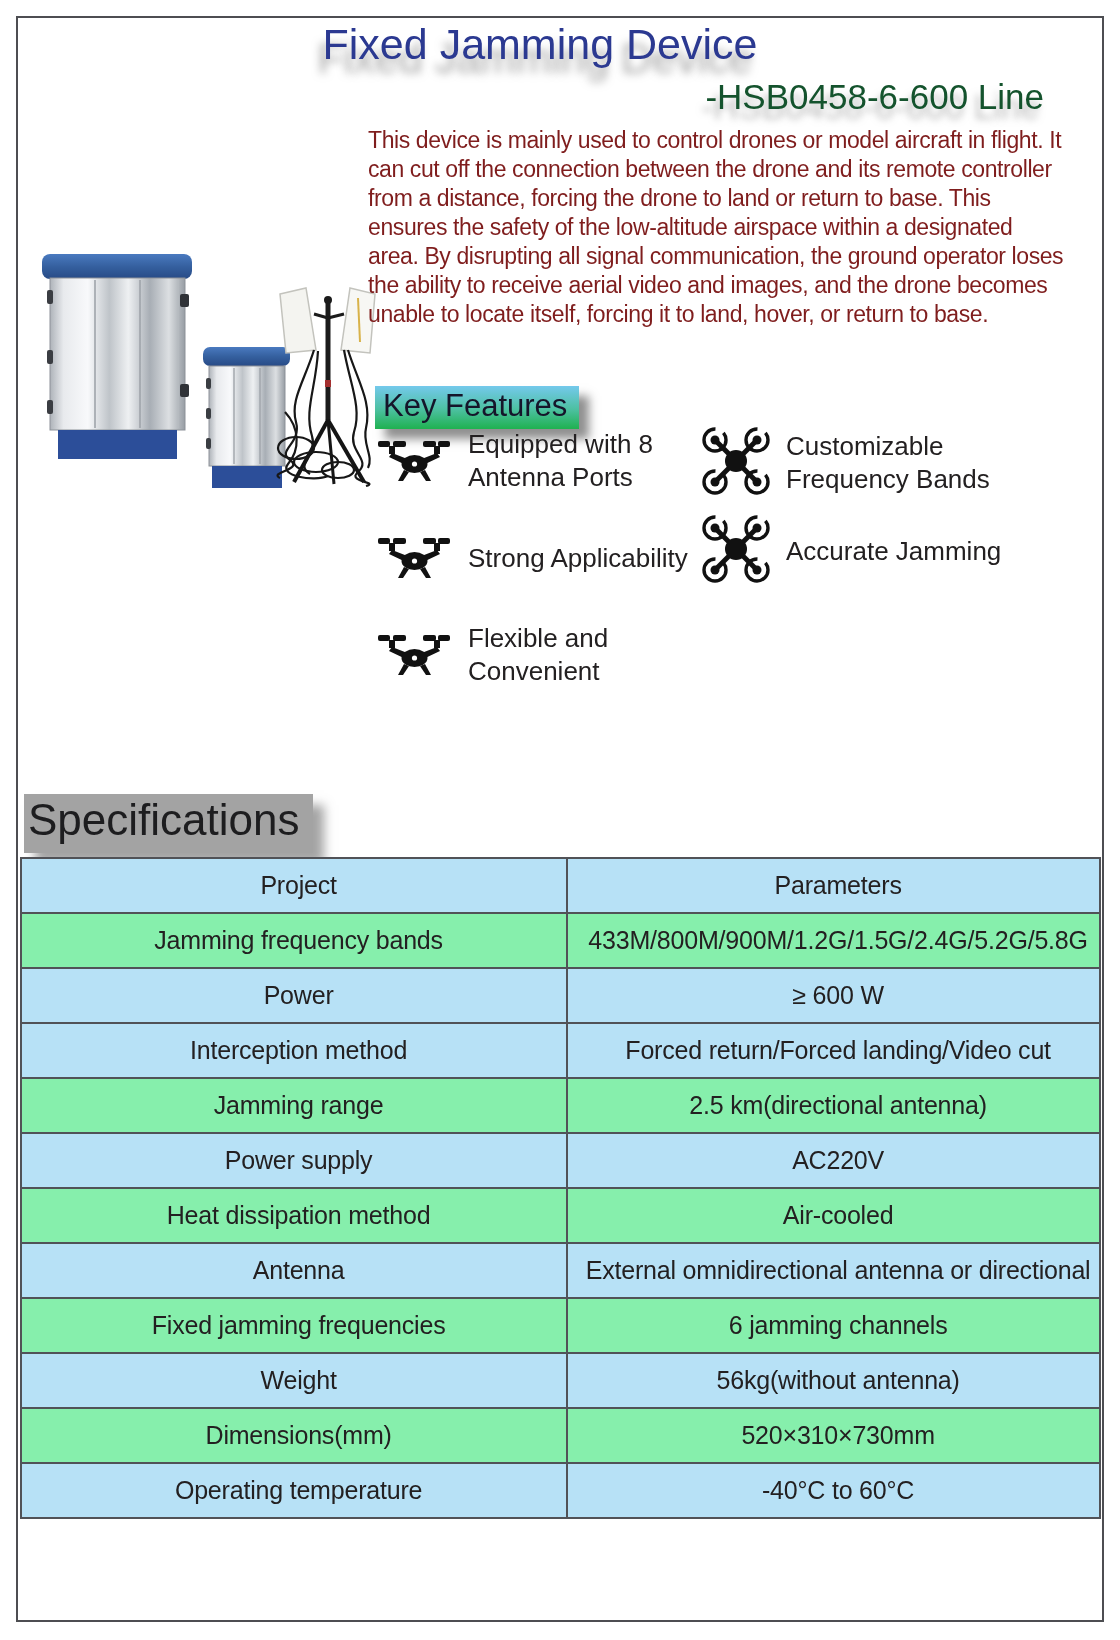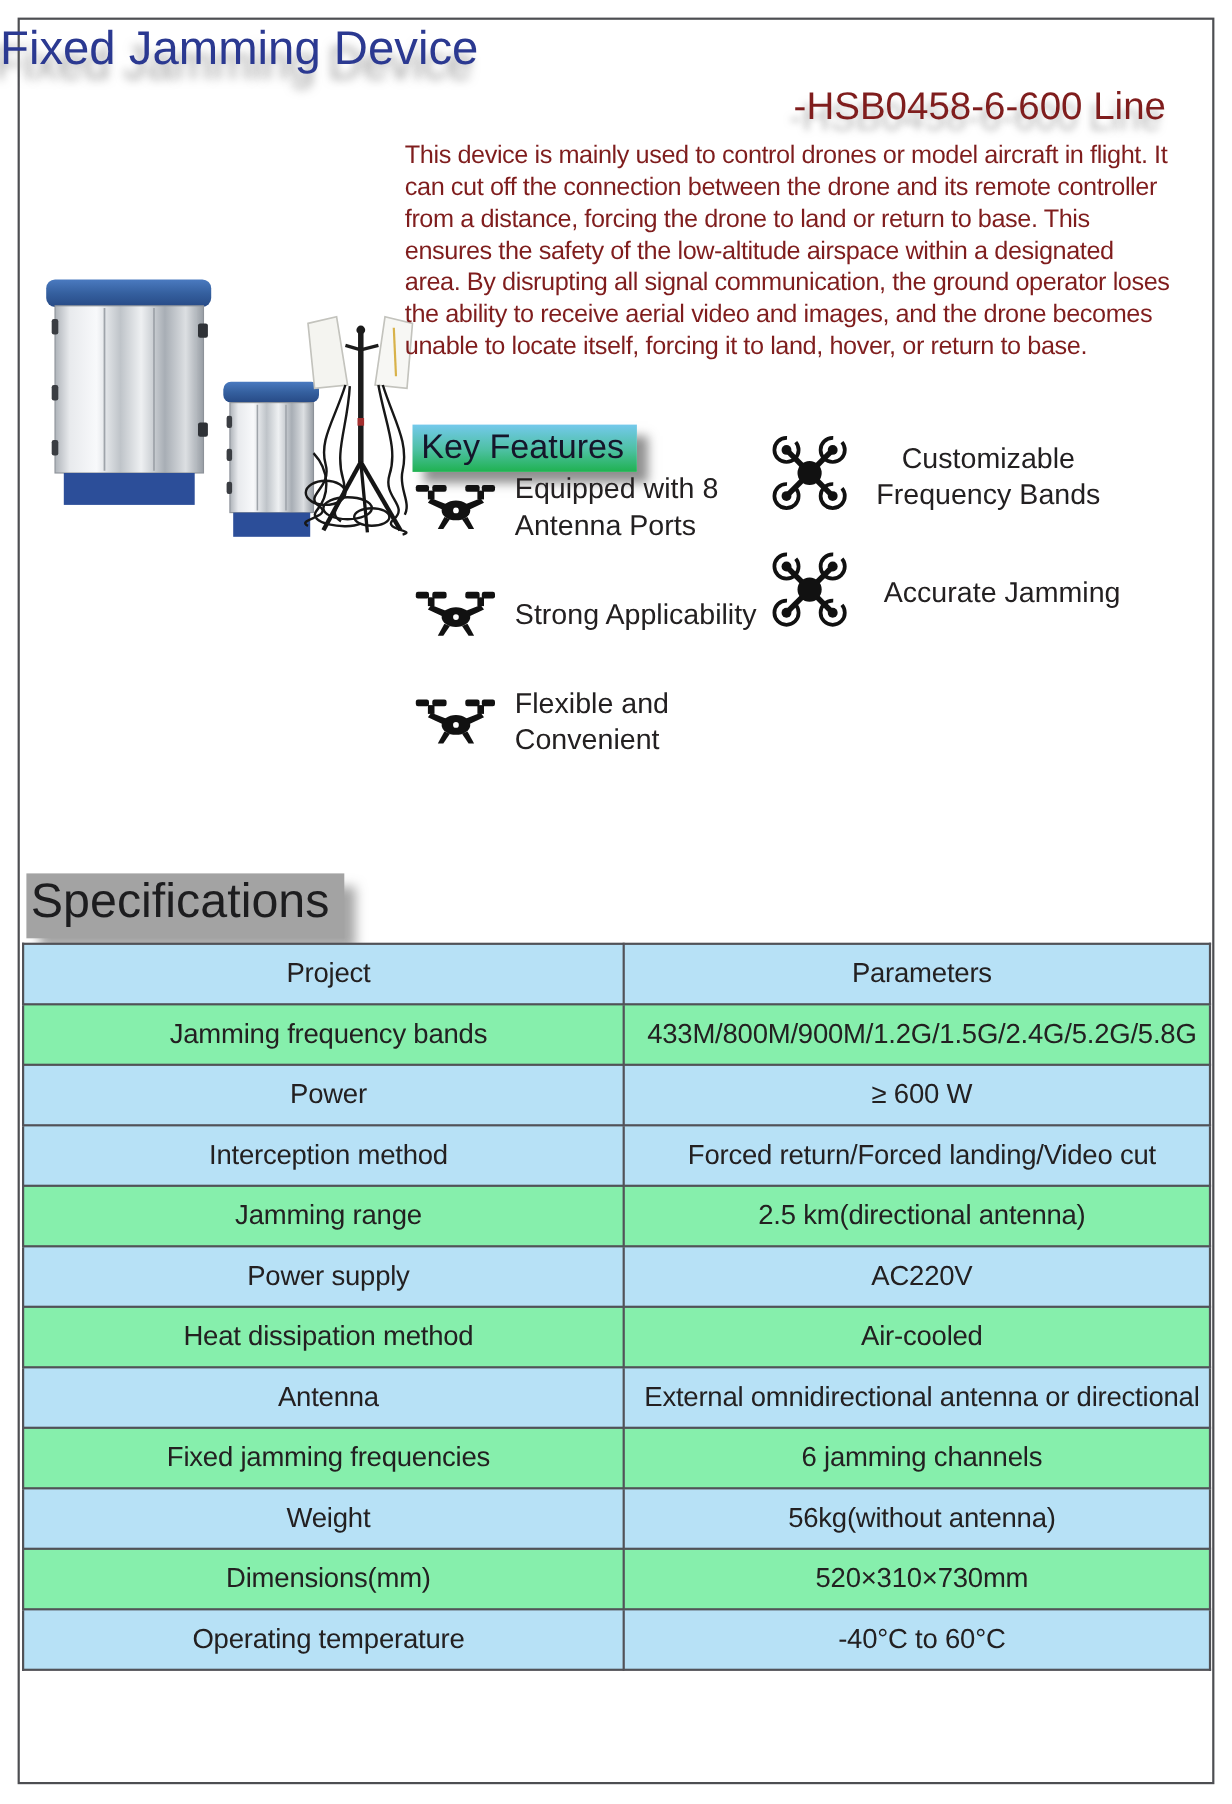--- a/index.html
+++ b/index.html
@@ -2,37 +2,37 @@
 <html><head>
 <meta charset="utf-8">
 <style>
   html,body{margin:0;padding:0;background:#ffffff;}
   body{width:1120px;height:1640px;position:relative;overflow:hidden;
        font-family:"Liberation Sans","DejaVu Sans",sans-serif;color:#231f20;}
 
   .page-border{position:absolute;left:16px;top:16px;width:1084px;height:1602px;
                border:2px solid #4d4e52;background:#ffffff;}
 
-  .title{position:absolute;left:0;top:20px;width:1080px;text-align:left;
+  .title{position:absolute;left:0;top:20px;width:1080px;text-align:center;
          font-size:43px;color:#2b3991;letter-spacing:0px;
          text-shadow:-5px 14px 9px rgba(115,115,115,0.65);}
-  .subtitle{position:absolute;top:77px;right:60px;font-size:35px;color:#7f1d1d;
+  .subtitle{position:absolute;top:77px;right:76px;font-size:35px;color:#14532d;
             text-shadow:-4px 10px 7px rgba(130,130,130,0.55);}
 
   .intro{position:absolute;left:368px;top:126px;width:700px;
          font-size:23px;line-height:29px;letter-spacing:-0.4px;color:#7f1d1d;}
 
   .kf-heading{position:absolute;left:375px;top:386px;
               font-size:31px;color:#15152a;padding:2px 12px 5px 8px;
               background:linear-gradient(180deg,#74c9ec 0%,#4cc0a0 55%,#1fb150 100%);
               box-shadow:10px 10px 9px rgba(85,85,85,0.65);}
 
   .features-col{position:absolute;display:flex;flex-direction:column;}
   .features-col.left{left:376px;top:428px;gap:36px;}
-  .features-col.right{left:700px;top:394px;gap:29px;text-align:center;}
+  .features-col.right{left:700px;top:425px;gap:12px;}
   .feature{display:flex;align-items:center;gap:14px;}
   .feature .label{font-size:26px;line-height:33px;color:#232021;}
 
   .spec-heading{position:absolute;left:24px;top:794px;
                 font-size:44px;color:#1d1d1f;padding:1px 14px 8px 4px;
                 background:#a3a3a3;
                 box-shadow:11px 11px 10px rgba(90,90,90,0.55);}
 
   table.spec{position:absolute;left:20px;top:857px;width:1081px;
              border-collapse:collapse;table-layout:fixed;}

